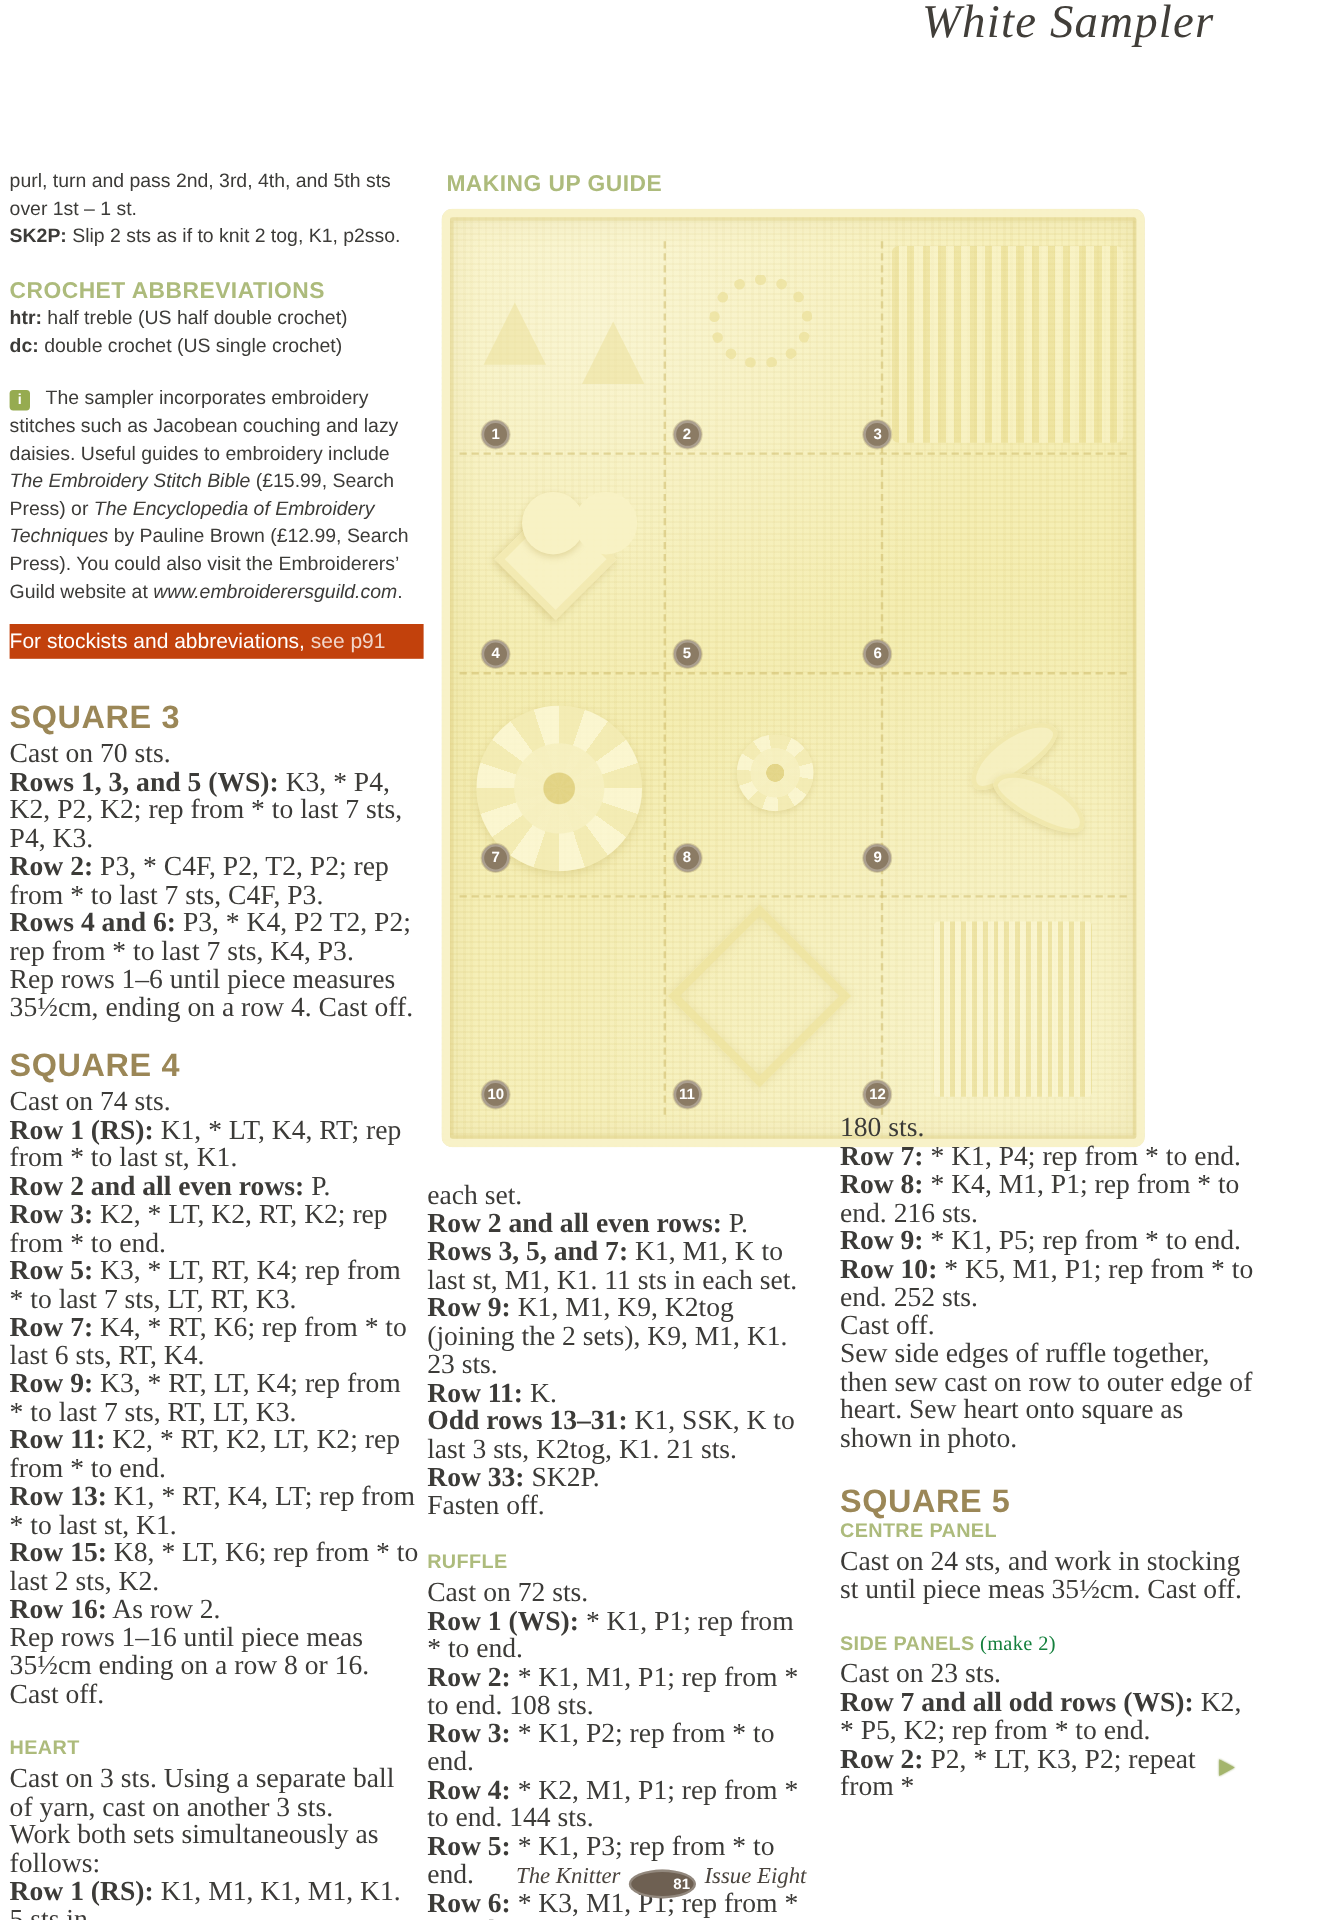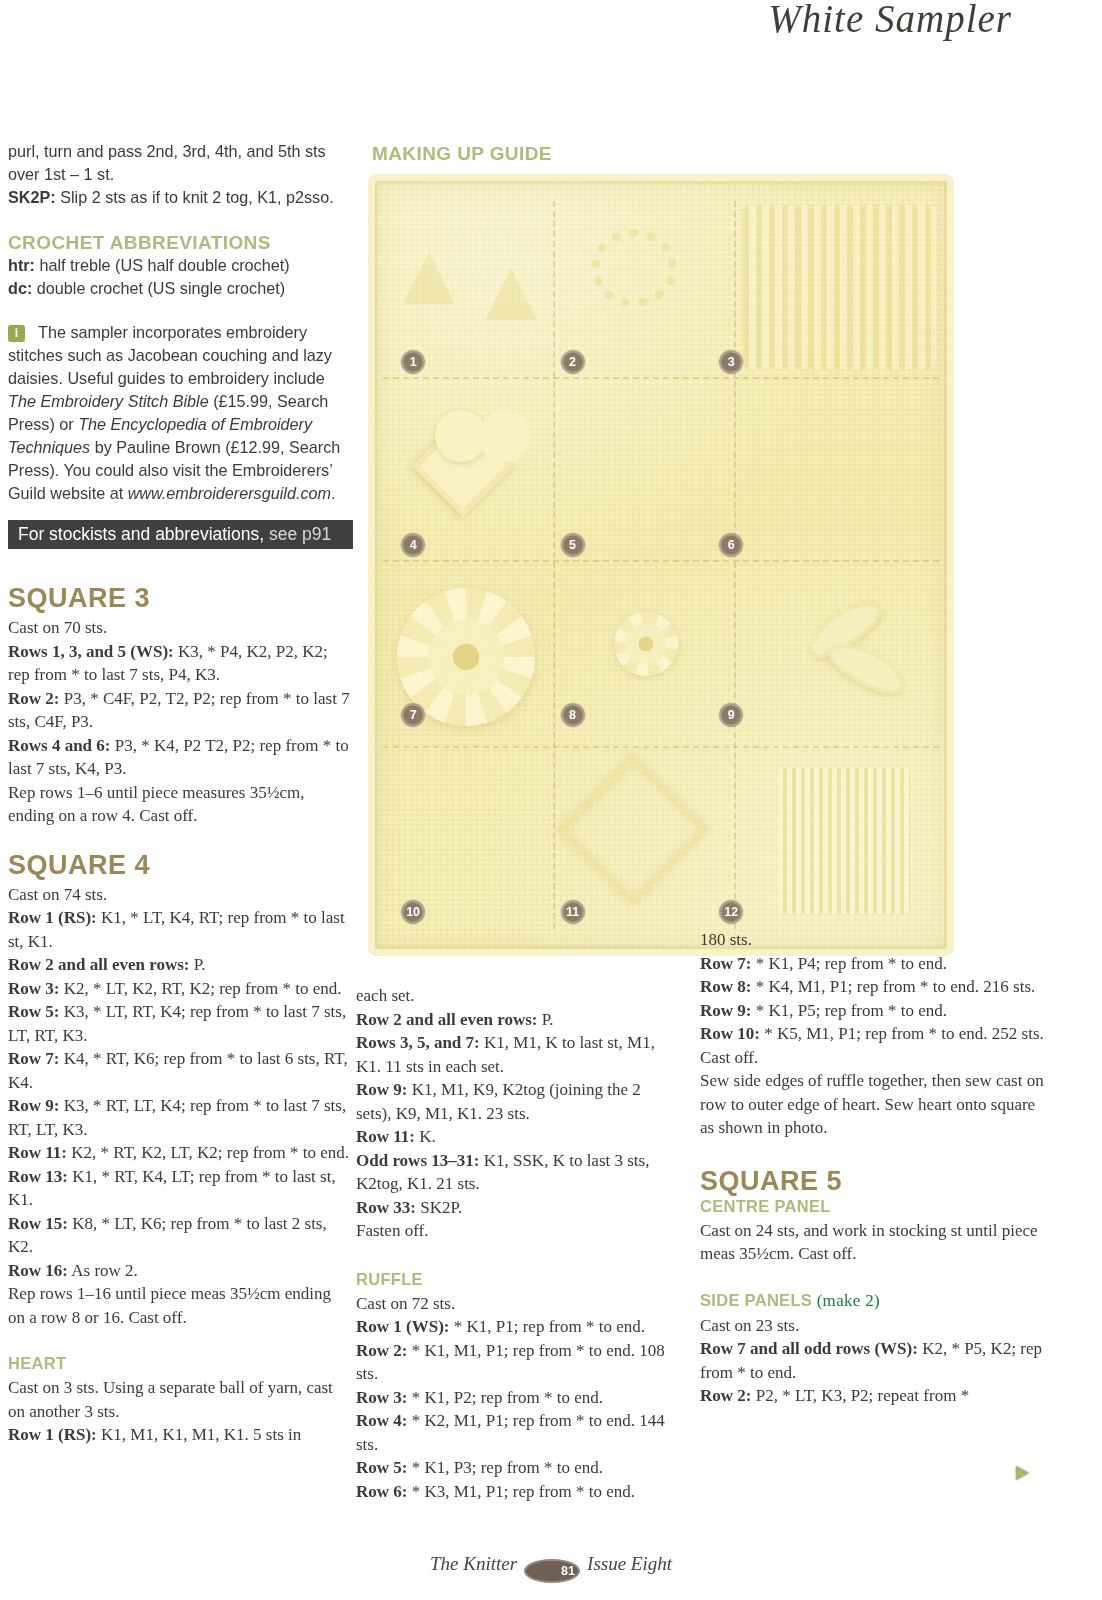--- a/index.html
+++ b/index.html
@@ -2,41 +2,41 @@
 <html><head>
 <meta charset="utf-8">
 <style>
   html,body{margin:0;padding:0;background:#fff;}
   .page{position:relative;width:1102px;height:1600px;background:#ffffff;overflow:hidden;
         font-family:"Liberation Serif",serif;color:#3c3b38;}
   
   .page-title{position:absolute;top:-4px;right:90px;font-style:italic;font-size:39px;
               color:#413e39;letter-spacing:1px;font-family:"Liberation Serif",serif;}
   
-  .line{margin:0;font-size:17px;line-height:23.5px;}
+  .line{margin:0;font-size:23px;line-height:23.5px;}
   .sans .line,.sans{font-family:"Liberation Sans",sans-serif;font-size:16.2px;line-height:23px;}
   b{font-weight:bold;}
   
   .h-gold{margin:0;color:#9b8757;font-family:"Liberation Sans",sans-serif;font-weight:bold;
           font-size:27px;line-height:30px;letter-spacing:0.5px;}
   .h-green{margin:0;color:#adbb7c;font-family:"Liberation Sans",sans-serif;font-weight:bold;
            font-size:19px;line-height:23px;letter-spacing:0.4px;}
   .h-green-sub{margin:0;color:#adbb7c;font-family:"Liberation Sans",sans-serif;font-weight:bold;
            font-size:16.5px;line-height:20px;letter-spacing:0.3px;}
   .make2{color:#15803d;font-family:"Liberation Serif",serif;font-weight:normal;font-size:17px;text-align:center;}
   
   .left-col{position:absolute;left:8px;top:140px;width:342px;}
   .crochet-head{margin-top:22px;}
   .tip{position:relative;margin-top:21px;}
   .tip .line{text-indent:30px;}
   .info-icon{position:absolute;left:0;top:4px;width:17px;height:17px;background:#96ab50;
              border-radius:3px;color:#fff;font:bold 12px/17px "Liberation Sans",sans-serif;
              text-align:center;}
-  .bar{margin-top:15px;width:345px;height:29px;background:#404040;box-sizing:border-box;
-       padding-left:10px;font-family:"Liberation Sans",sans-serif;font-size:17.5px;
+  .bar{margin-top:15px;width:345px;height:29px;background:#c2410c;box-sizing:border-box;
+       font-family:"Liberation Sans",sans-serif;font-size:17.5px;
        line-height:29px;color:#fff;white-space:nowrap;overflow:hidden;}
   .bar .dim{color:rgba(255,255,255,0.78);}
   .sq3{margin-top:34px;}
   .sq4{margin-top:22px;}
   .heart-sec{margin-top:24px;}
   .h-gold.gap{margin-bottom:3px;}
   .h-green-sub.gap{margin-bottom:3px;}
   
   .mug-head{position:absolute;left:372px;top:142px;}
   .photo{position:absolute;left:368px;top:174px;width:586px;height:782px;border-radius:9px;
@@ -164,20 +164,21 @@
           <p class="line"><b>Row 15:</b> K8, * LT, K6; rep from * to last 2 sts, K2.</p>
           <p class="line"><b>Row 16:</b> As row 2.</p>
           <p class="line">Rep rows 1–16 until piece meas 35½cm ending on a row 8 or 16. Cast off.</p>
         </div>
     </div>
 
     <div class="heart-sec">
       <h3 class="h-green-sub gap">HEART</h3>
       <div>
           <p class="line">Cast on 3 sts. Using a separate ball of yarn, cast on another 3 sts.</p>
+          <p class="line">Work both sets simultaneously as follows:</p>
           <p class="line"><b>Row 1 (RS):</b> K1, M1, K1, M1, K1. 5 sts in</p>
         </div>
     </div>
   </div>
 
   <h2 class="h-green mug-head">MAKING UP GUIDE</h2>
 
   <div class="photo">
 
     <div class="motif m-cables"></div>

